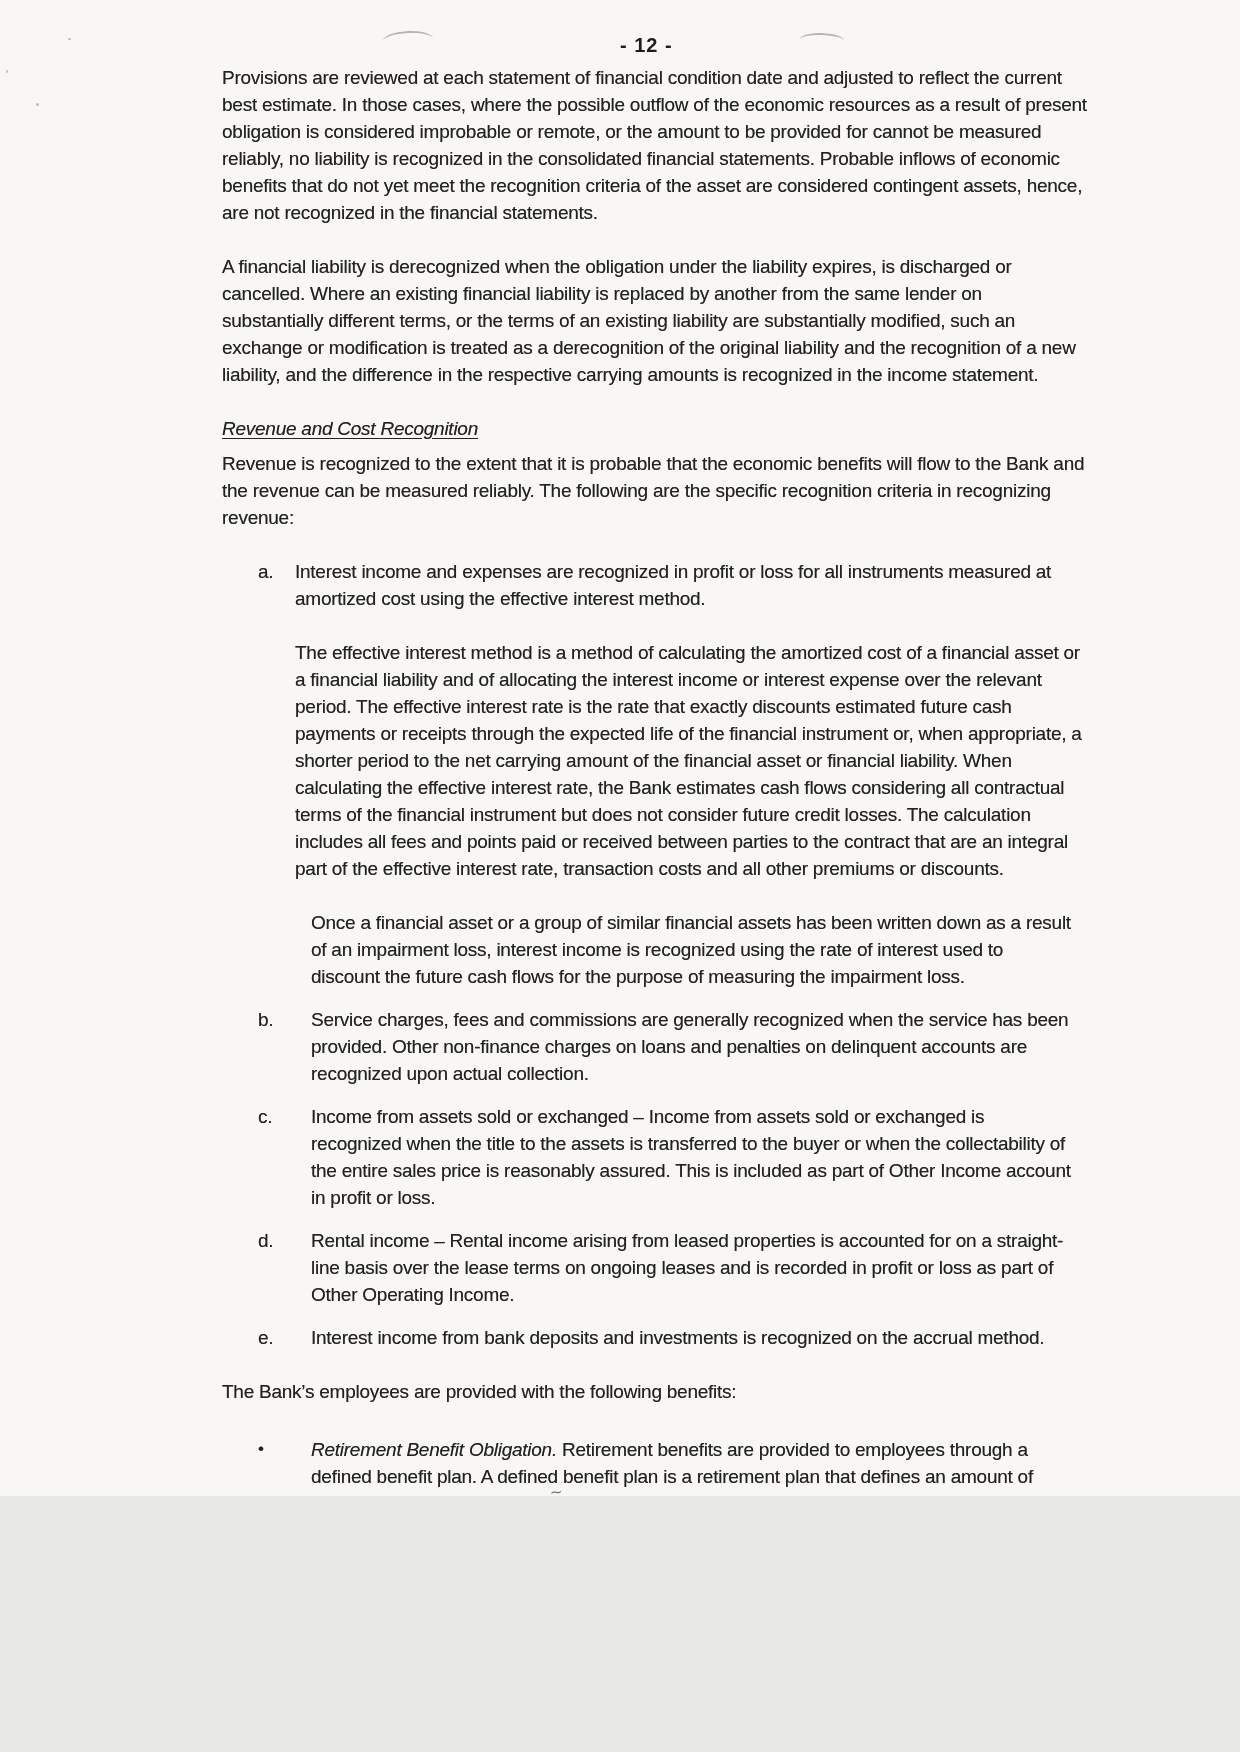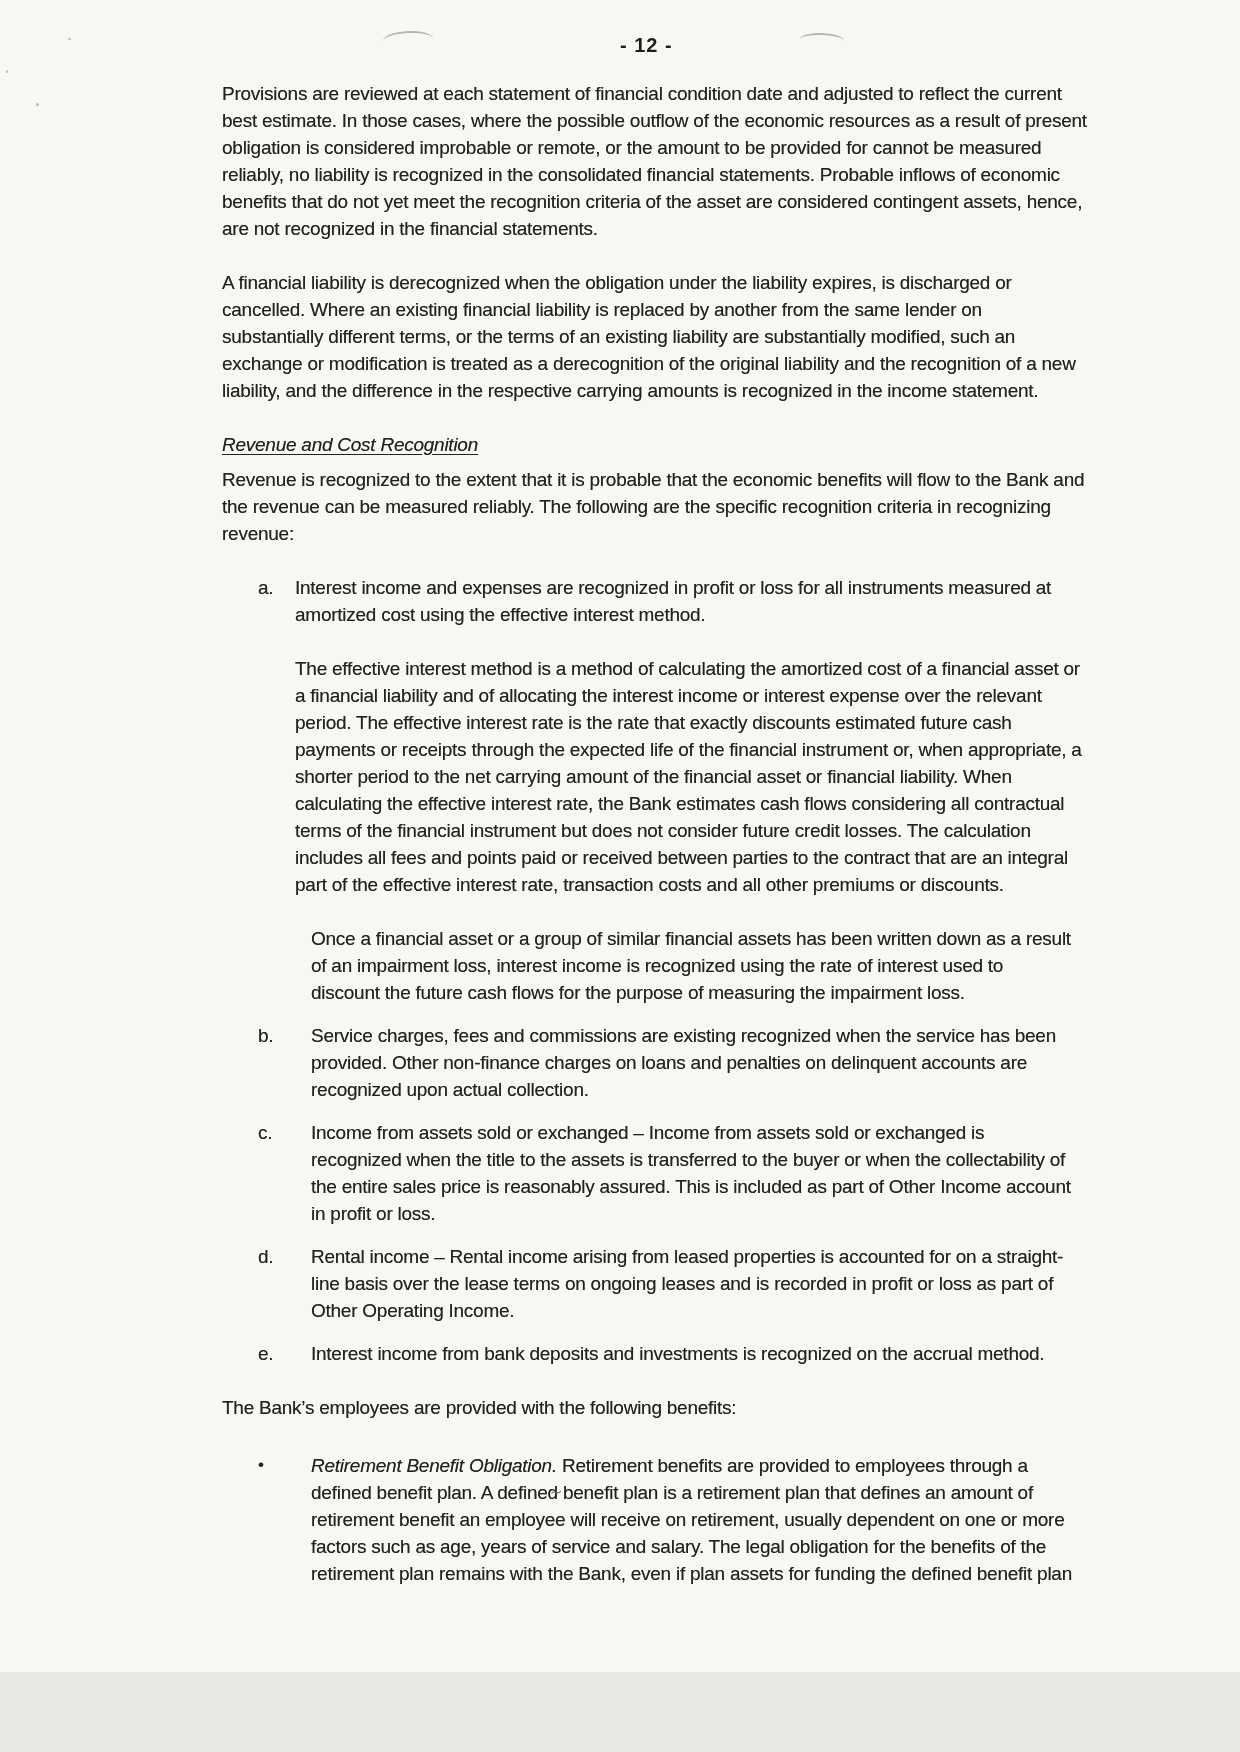--- a/index.html
+++ b/index.html
@@ -3,42 +3,42 @@
 <meta charset="utf-8">
 <style>
   html, body {
     margin: 0;
     padding: 0;
     background: #e8e8e5;
   }
   .page {
     position: relative;
     width: 1240px;
-    height: 1672px;
+    height: 1496px;
     background: #f8f7f4;
     font-family: "Liberation Sans", "DejaVu Sans", sans-serif;
     color: #222222;
     overflow: hidden;
   }
   .page-number {
     position: absolute;
     top: 34px;
     left: 620px;
     width: 120px;
     font-size: 20px;
     font-weight: bold;
     letter-spacing: 1px;
     color: #1d1d1d;
   }
   .content {
     position: absolute;
     left: 222px;
     top: 0;
     width: 866px;
-    padding-top: 80px;
+    padding-top: 64px;
     font-size: 19px;
     line-height: 27px;
     letter-spacing: -0.25px;
     text-shadow: 0 0 0.5px rgba(33,33,33,0.55);
   }
   .para { margin: 0 0 27px 0; }
   .heading {
     margin: 27px 0 0 0;
     font-size: 19px;
     font-weight: normal;
@@ -139,21 +139,21 @@
 
       <div class="list-item">
         <span class="marker">a.</span>
         <p class="item-para spaced">Interest income and expenses are recognized in profit or loss for all instruments measured at amortized cost using the effective interest method.</p>
         <p class="item-para spaced">The effective interest method is a method of calculating the amortized cost of a financial asset or a financial liability and of allocating the interest income or interest expense over the relevant period. The effective interest rate is the rate that exactly discounts estimated future cash payments or receipts through the expected life of the financial instrument or, when appropriate, a shorter period to the net carrying amount of the financial asset or financial liability. When calculating the effective interest rate, the Bank estimates cash flows considering all contractual terms of the financial instrument but does not consider future credit losses. The calculation includes all fees and points paid or received between parties to the contract that are an integral part of the effective interest rate, transaction costs and all other premiums or discounts.</p>
         <p class="item-para">Once a financial asset or a group of similar financial assets has been written down as a result of an impairment loss, interest income is recognized using the rate of interest used to discount the future cash flows for the purpose of measuring the impairment loss.</p>
       </div>
 
       <div class="list-item">
         <span class="marker">b.</span>
-        <p class="item-para">Service charges, fees and commissions are existing recognized when the service has been provided. Other non-finance charges on loans and penalties on delinquent accounts are recognized upon actual collection.</p>
+        <p class="item-para">Service charges, fees and commissions are generally recognized when the service has been provided. Other non-finance charges on loans and penalties on delinquent accounts are recognized upon actual collection.</p>
       </div>
 
       <div class="list-item">
         <span class="marker">c.</span>
         <p class="item-para">Income from assets sold or exchanged – Income from assets sold or exchanged is recognized when the title to the assets is transferred to the buyer or when the collectability of the entire sales price is reasonably assured. This is included as part of Other Income account in profit or loss.</p>
       </div>
 
       <div class="list-item">
         <span class="marker">d.</span>
         <p class="item-para">Rental income – Rental income arising from leased properties is accounted for on a straight-line basis over the lease terms on ongoing leases and is recorded in profit or loss as part of Other Operating Income.</p>

